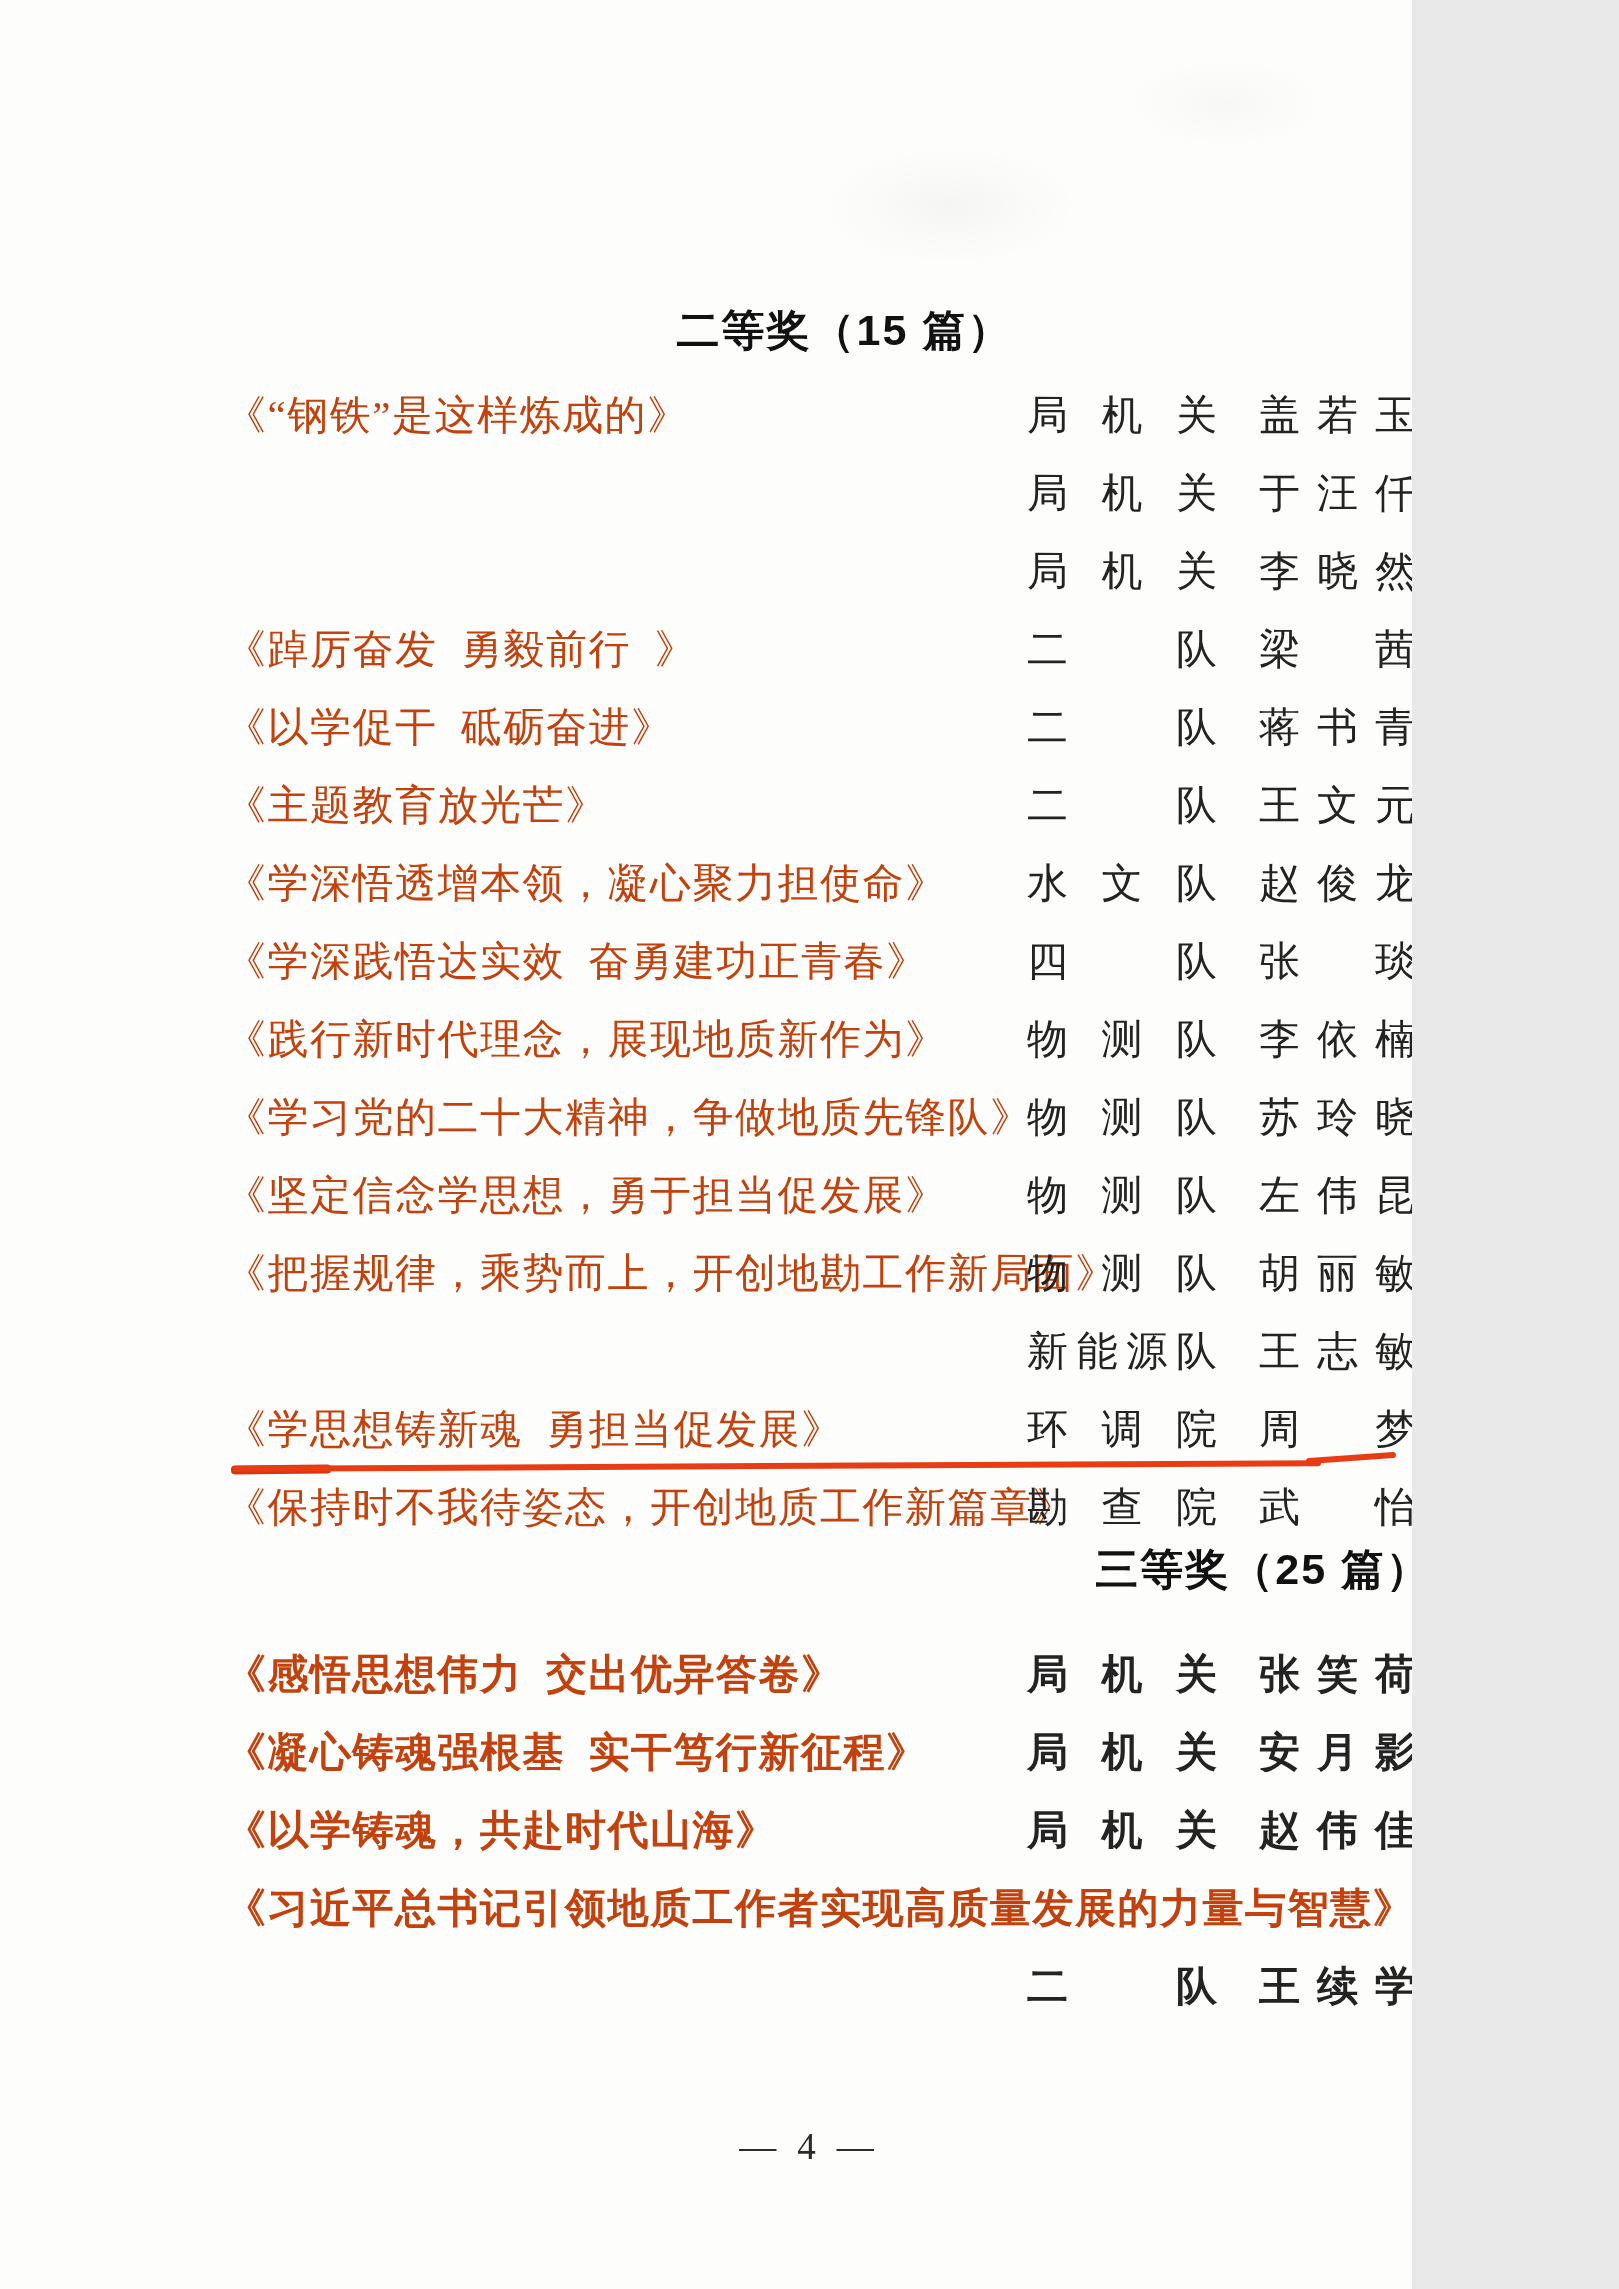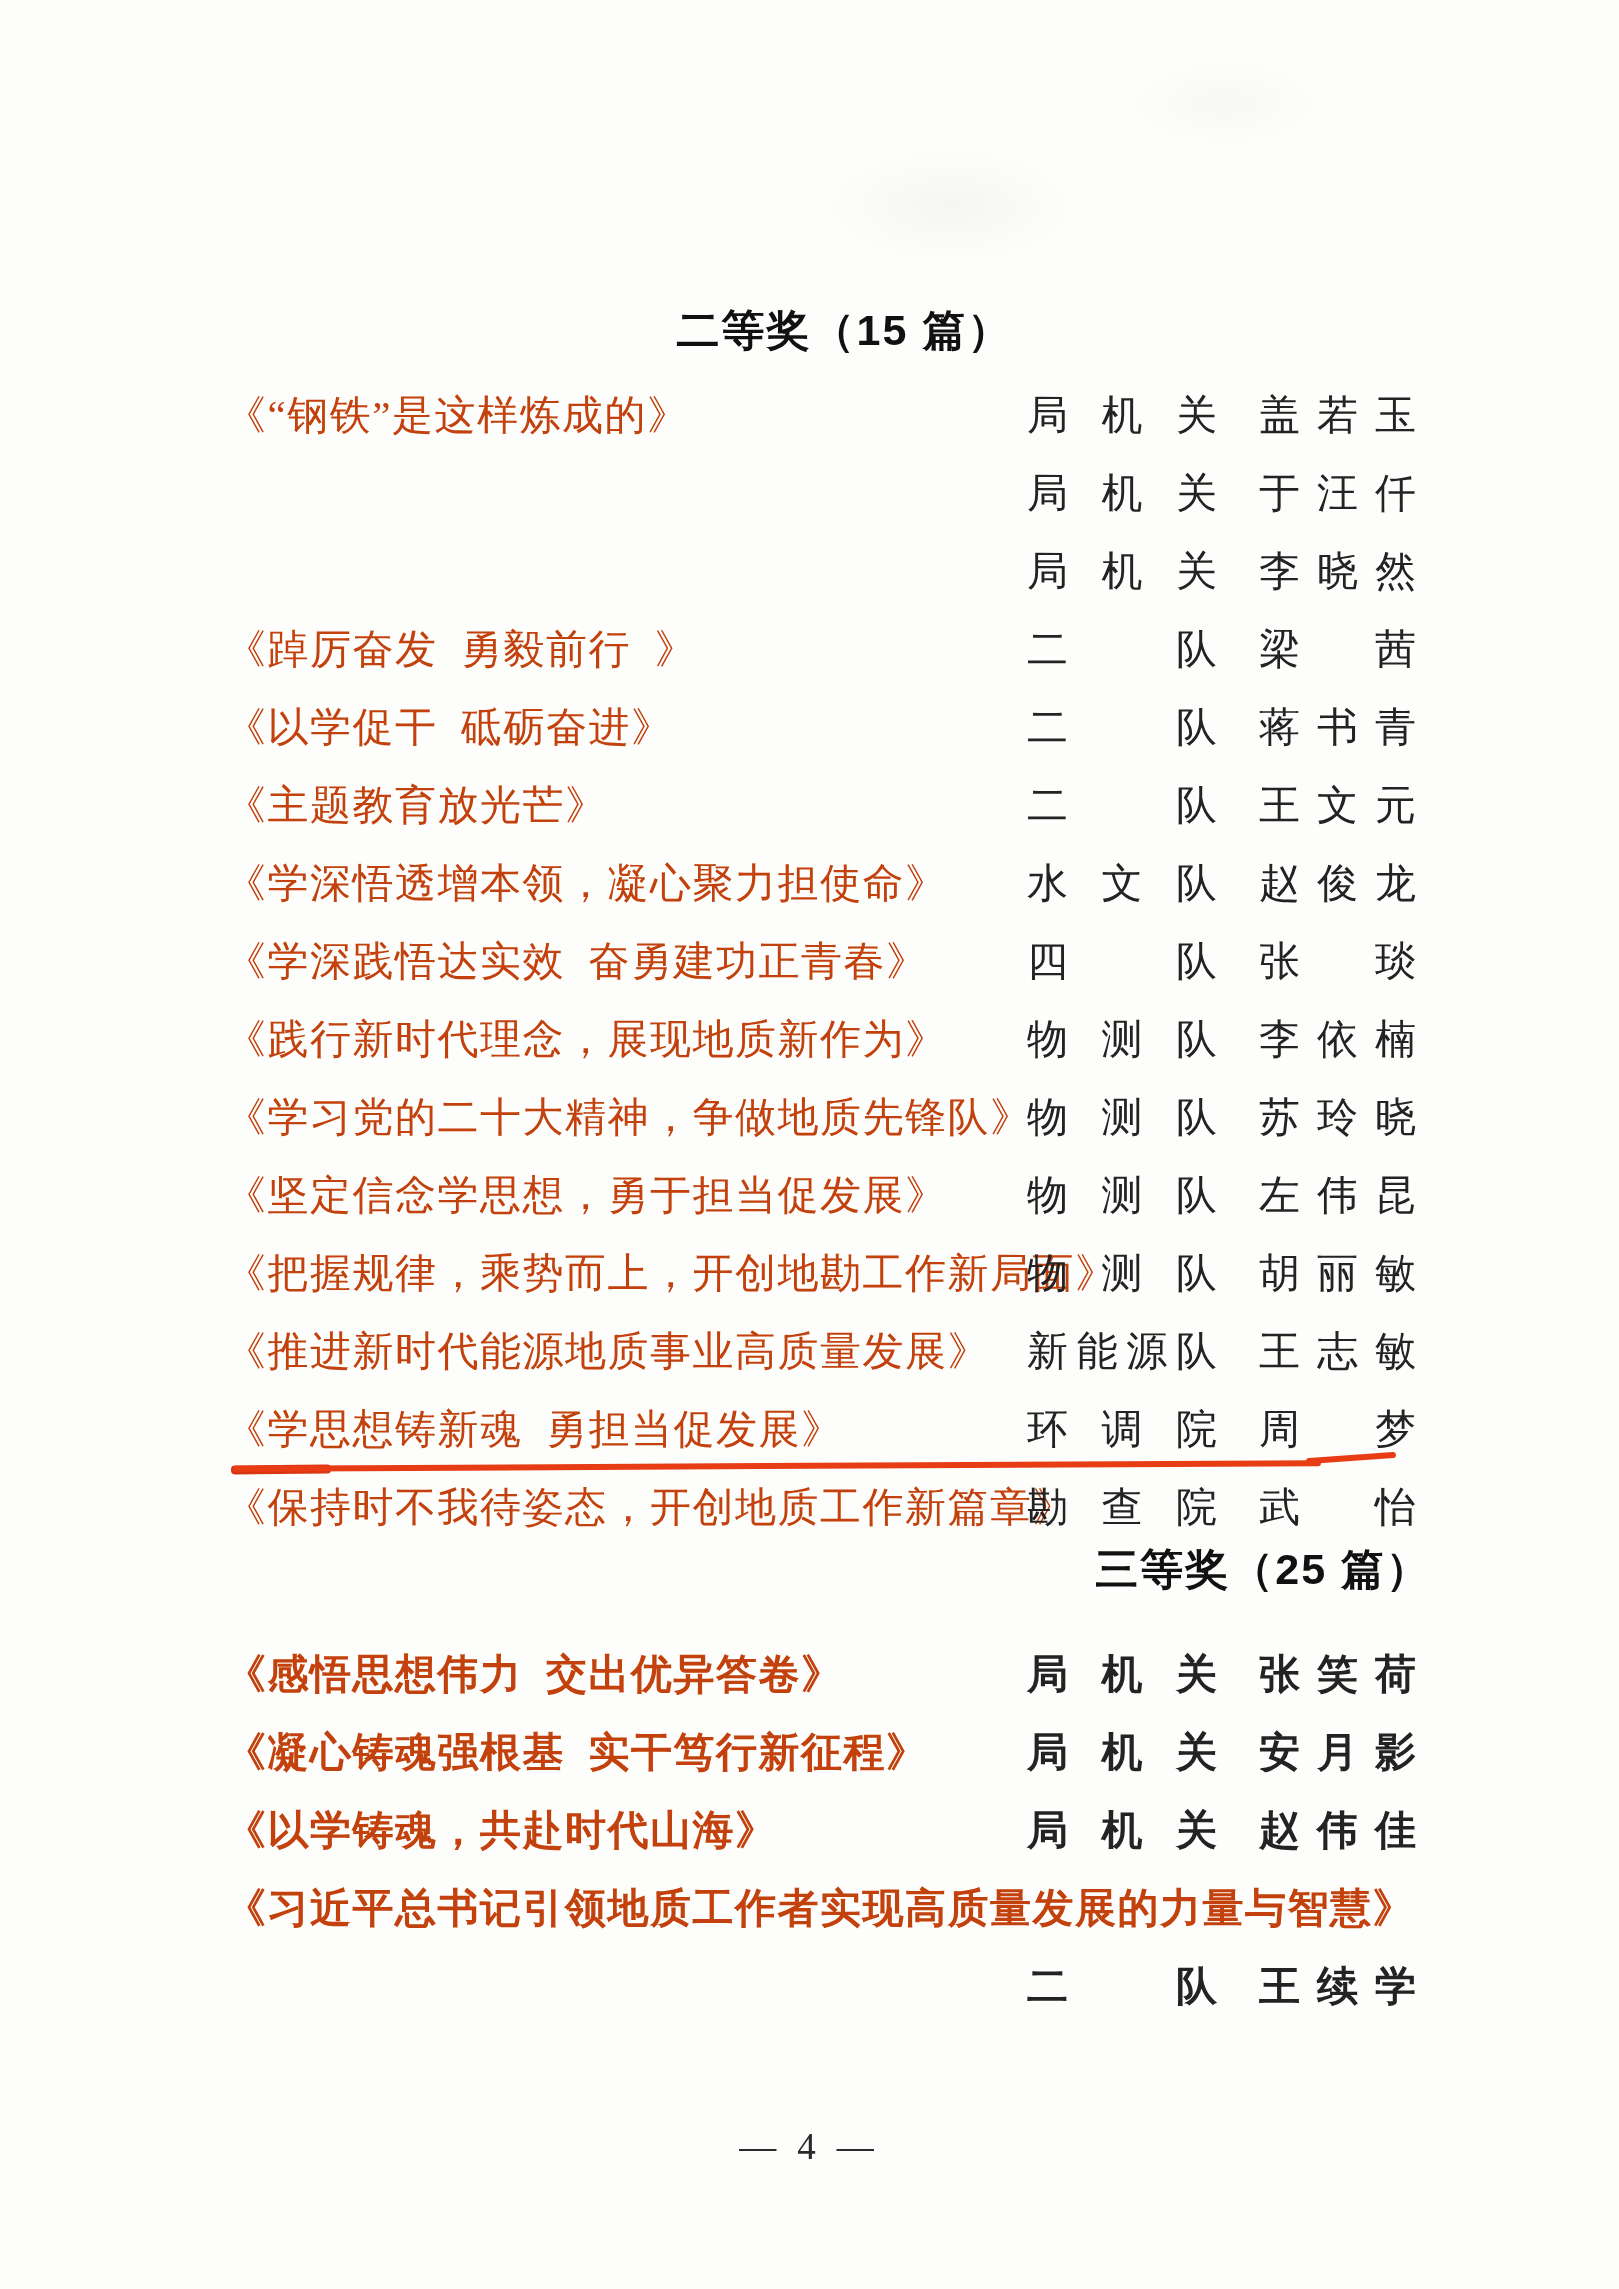--- a/index.html
+++ b/index.html
@@ -1,18 +1,18 @@
 <!DOCTYPE html>
 <html><head>
 <meta charset="utf-8">
 <style>
   html,body{margin:0;padding:0;background:#e9e9e9;}
   .page{
     position:relative;
-    width:1619px;height:2290px;
+    width:1412px;height:2290px;
     background:#fdfdfb;
     overflow:hidden;
     font-family:"Liberation Serif", serif;
     color:#1e1e1e;
   }
   
   .page::before{
     content:"";position:absolute;left:823px;top:147px;width:255px;height:118px;
     background:radial-gradient(closest-side, rgba(0,0,0,0.03), rgba(0,0,0,0));
   }
@@ -239,21 +239,20 @@
               <span>测</span>
               <span>队</span>
             </div>
             <div class="name-cell">
               <span>胡</span>
               <span>丽</span>
               <span>敏</span>
             </div>
           </div>
           <div class="award-row">
-            <div class="award-title">《推进新时代能源地质事业高质量发展》</div>
             <div class="org-cell">
               <span>新</span>
               <span>能</span>
               <span>源</span>
               <span>队</span>
             </div>
             <div class="name-cell">
               <span>王</span>
               <span>志</span>
               <span>敏</span>

